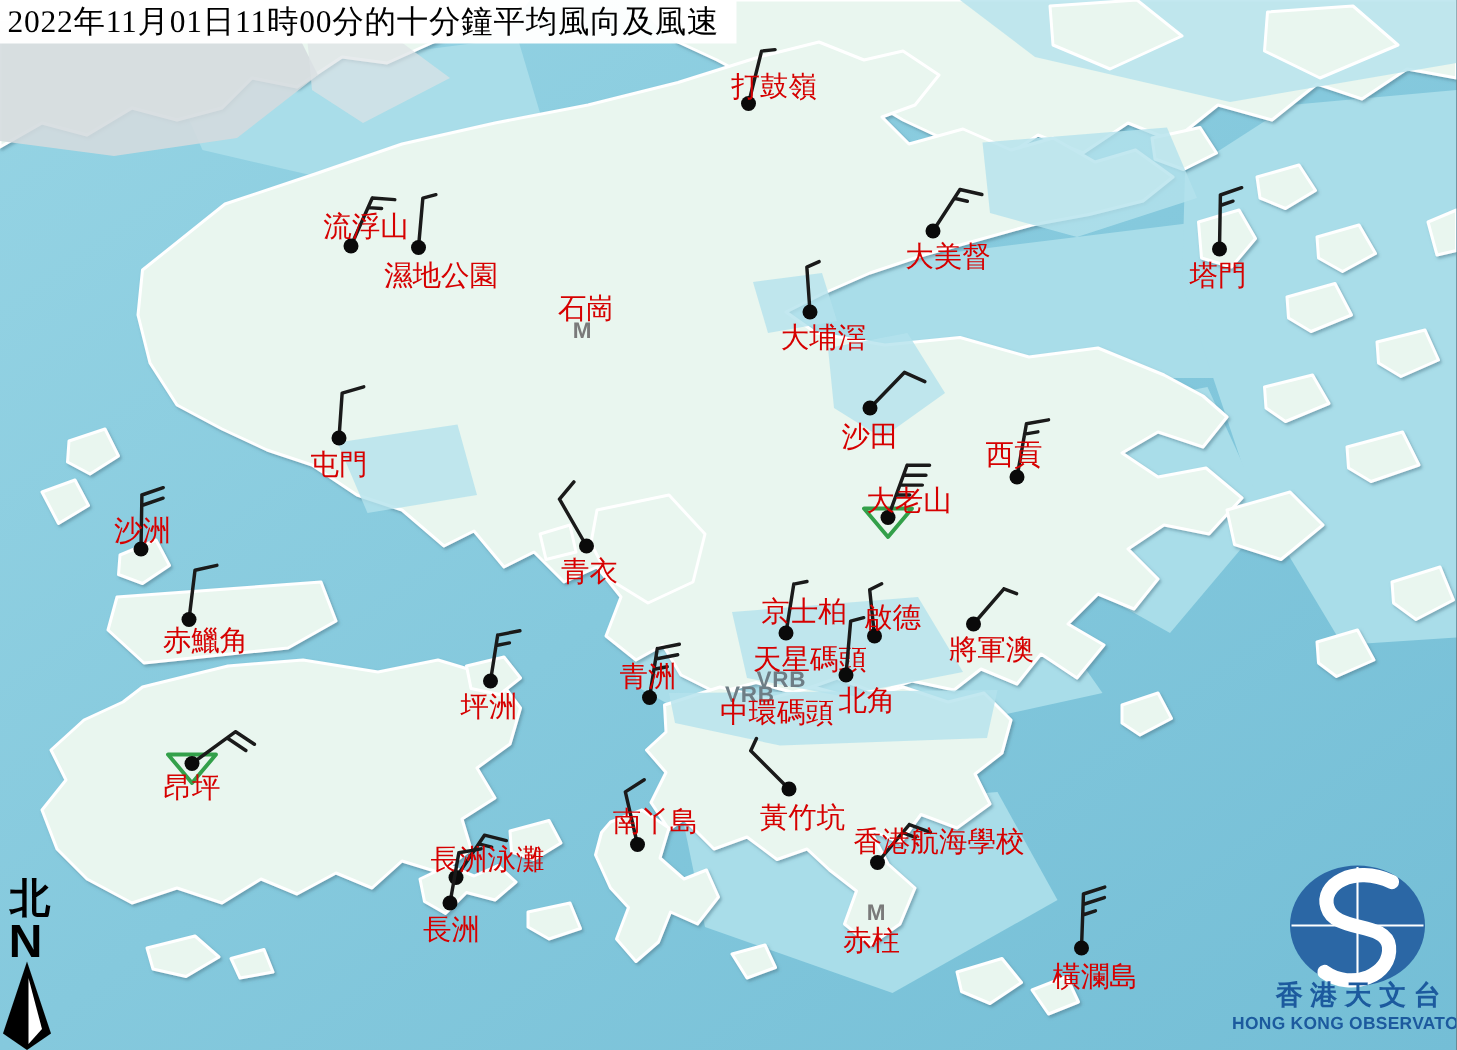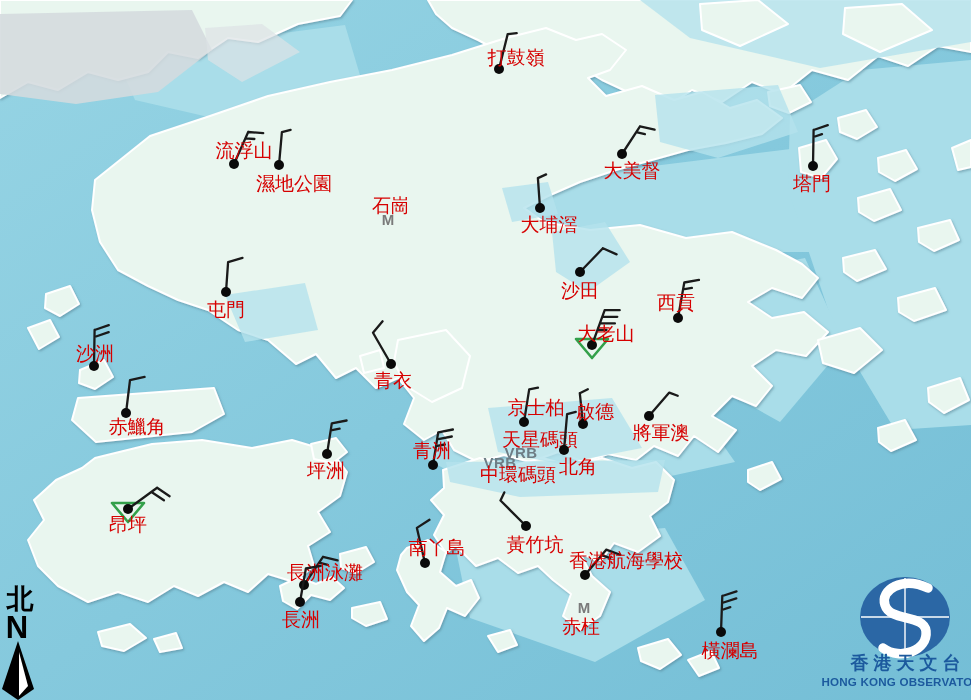--- a/index.html
+++ b/index.html
@@ -288,13 +288,14 @@
           <text x="581" y="633" text-anchor="middle" font-size="19" fill="#d60000" font-family="Liberation Serif, DejaVu Serif, serif">赤柱</text>
         </g>
         <g>
           <path d="M721,632 L722.3,596.0 M722.3,596.0 L736.5,591.4 M722.0,603.0 L736.3,598.4 M721.8,610.0 L730.3,607.2" fill="none" stroke="#1a1a1a" stroke-width="2.3" stroke-linecap="round"></path>
           <circle cx="721" cy="632" r="5" fill="#0a0a0a"></circle>
           <text x="730" y="657" text-anchor="middle" font-size="19" fill="#d60000" font-family="Liberation Serif, DejaVu Serif, serif">橫瀾島</text>
         </g>
       </g>
   </svg>
 
+  <div class="map-title">2022年11月01日11時00分的十分鐘平均風向及風速</div>
 </div>
 
 </body></html>

